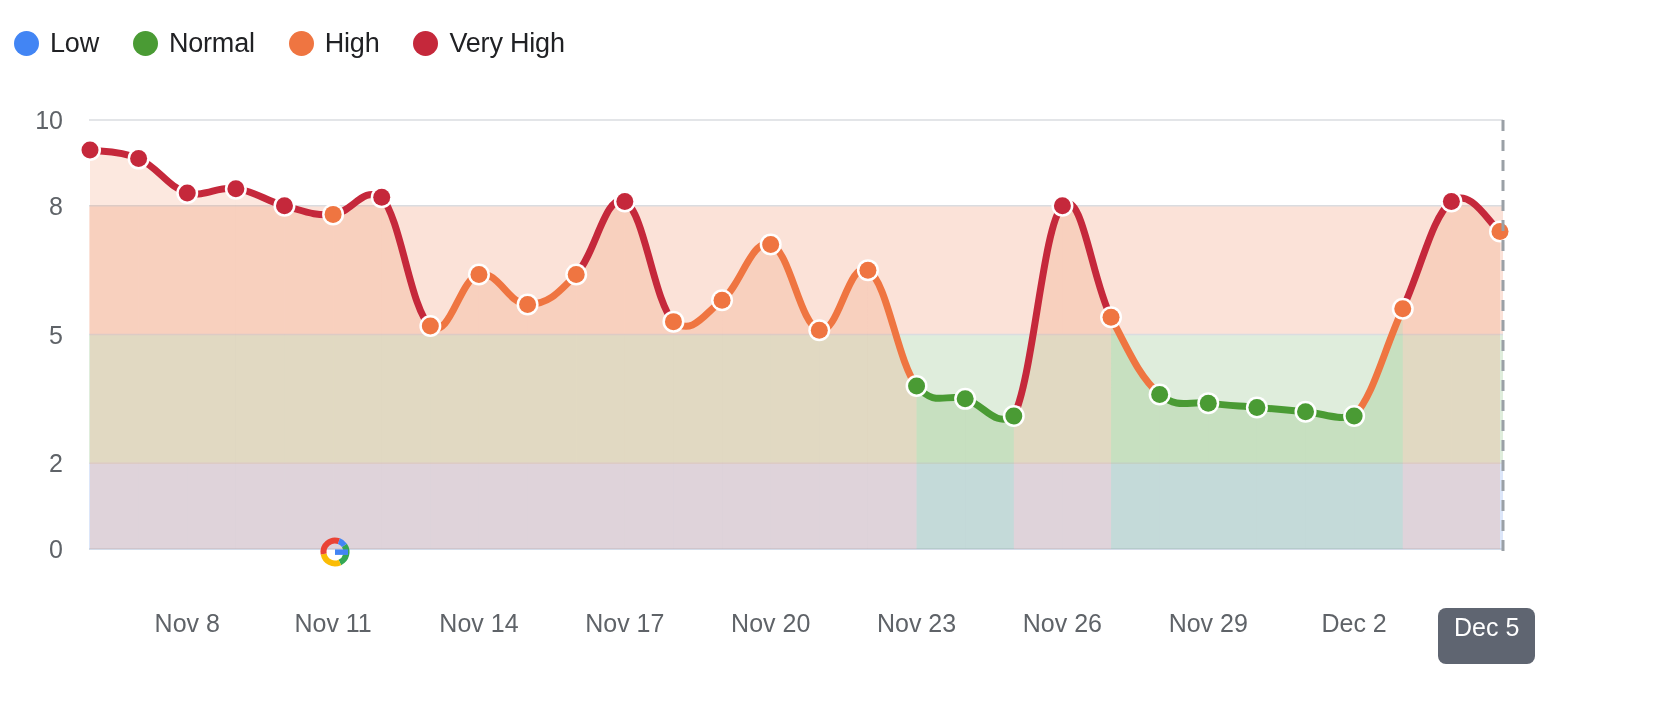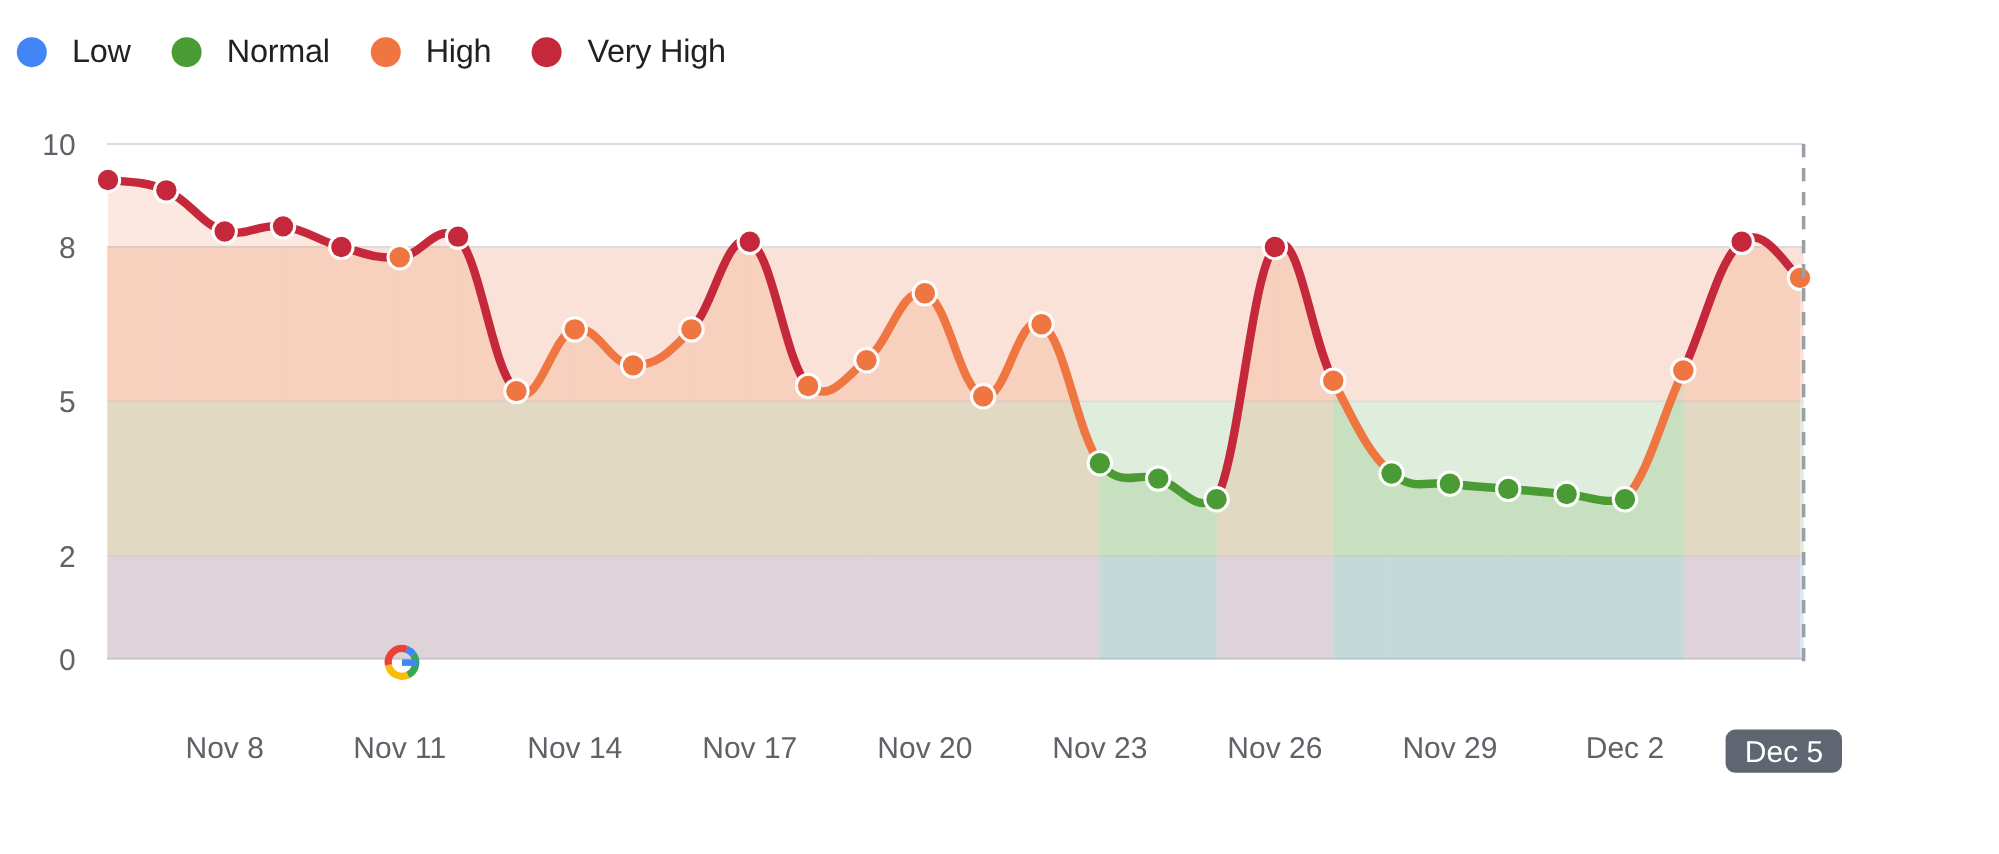--- a/index.html
+++ b/index.html
@@ -23,21 +23,21 @@
     left: 14px;
     top: 20px;
     display: flex;
     align-items: center;
     gap: 34px;
     height: 46px;
   }
   .legend-item {
     display: flex;
     align-items: center;
-    gap: 21px;
+    gap: 11px;
     cursor: pointer;
   }
   .legend-dot {
     width: 25px;
     height: 25px;
     border-radius: 50%;
     flex: 0 0 auto;
   }
   .legend-label {
     font-size: 27px;
@@ -68,21 +68,21 @@
     text-anchor: middle;
     font-family: "Liberation Sans", sans-serif;
   }
 
   
   #today-badge {
     position: absolute;
     background: #5f6571;
     color: #ffffff;
     border-radius: 8px;
-    padding: 7px 16px 4px 16px;
+    padding: 7px 16px 24px 16px;
     font-size: 25px;
     line-height: 1;
     white-space: nowrap;
   }
 </style>
 </head>
 <body>
 
 <div id="app">
 

